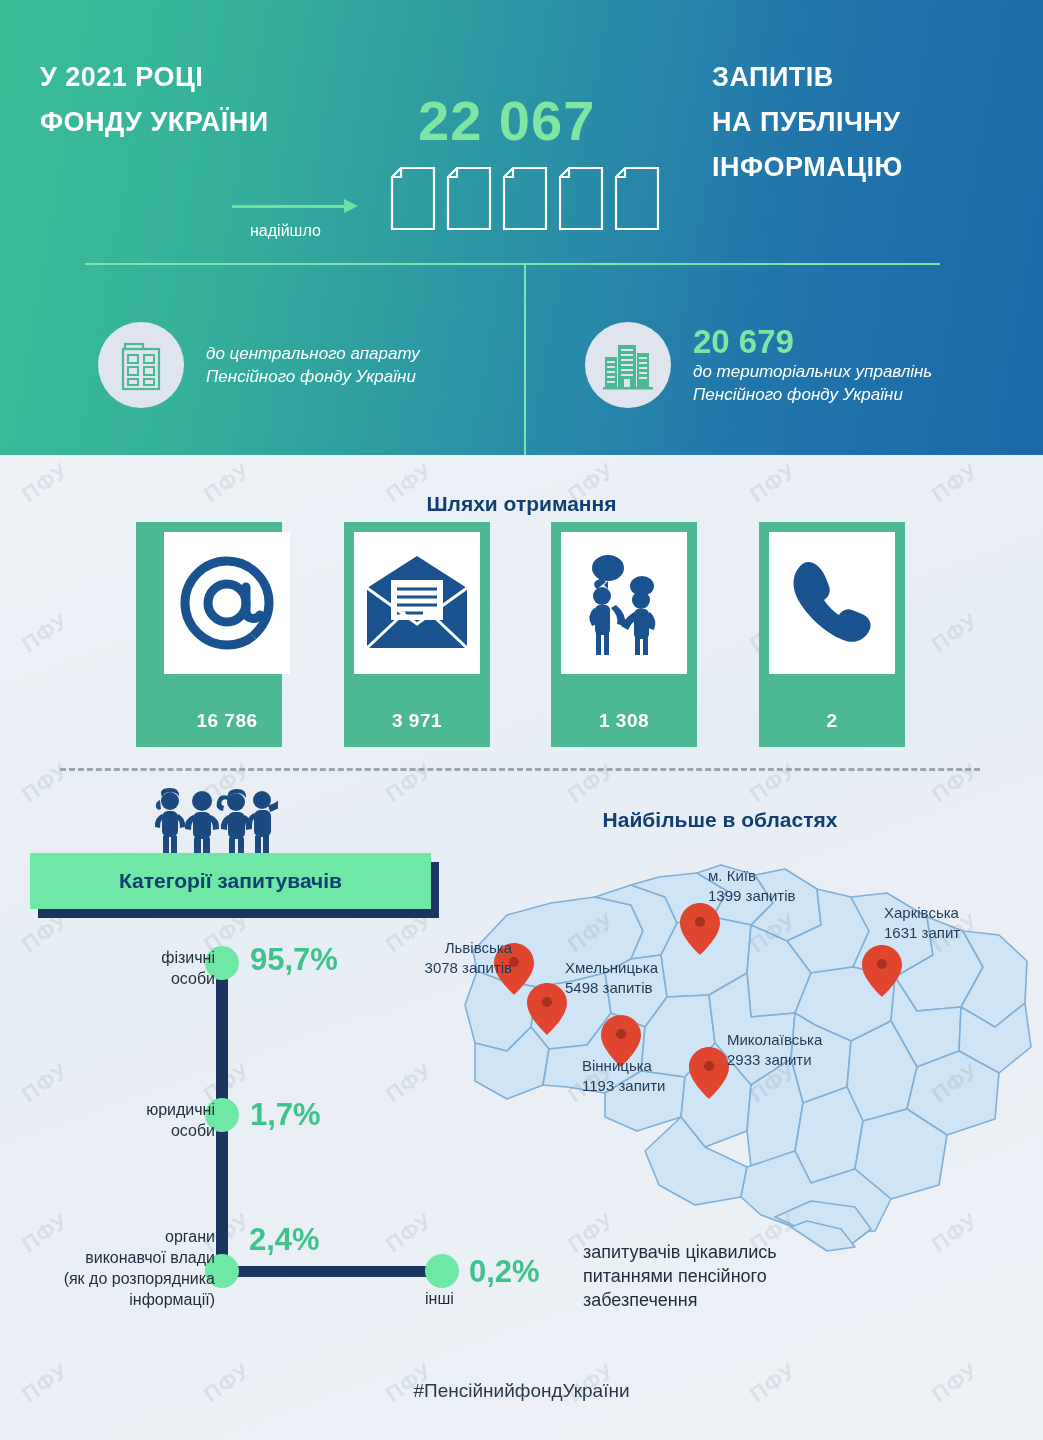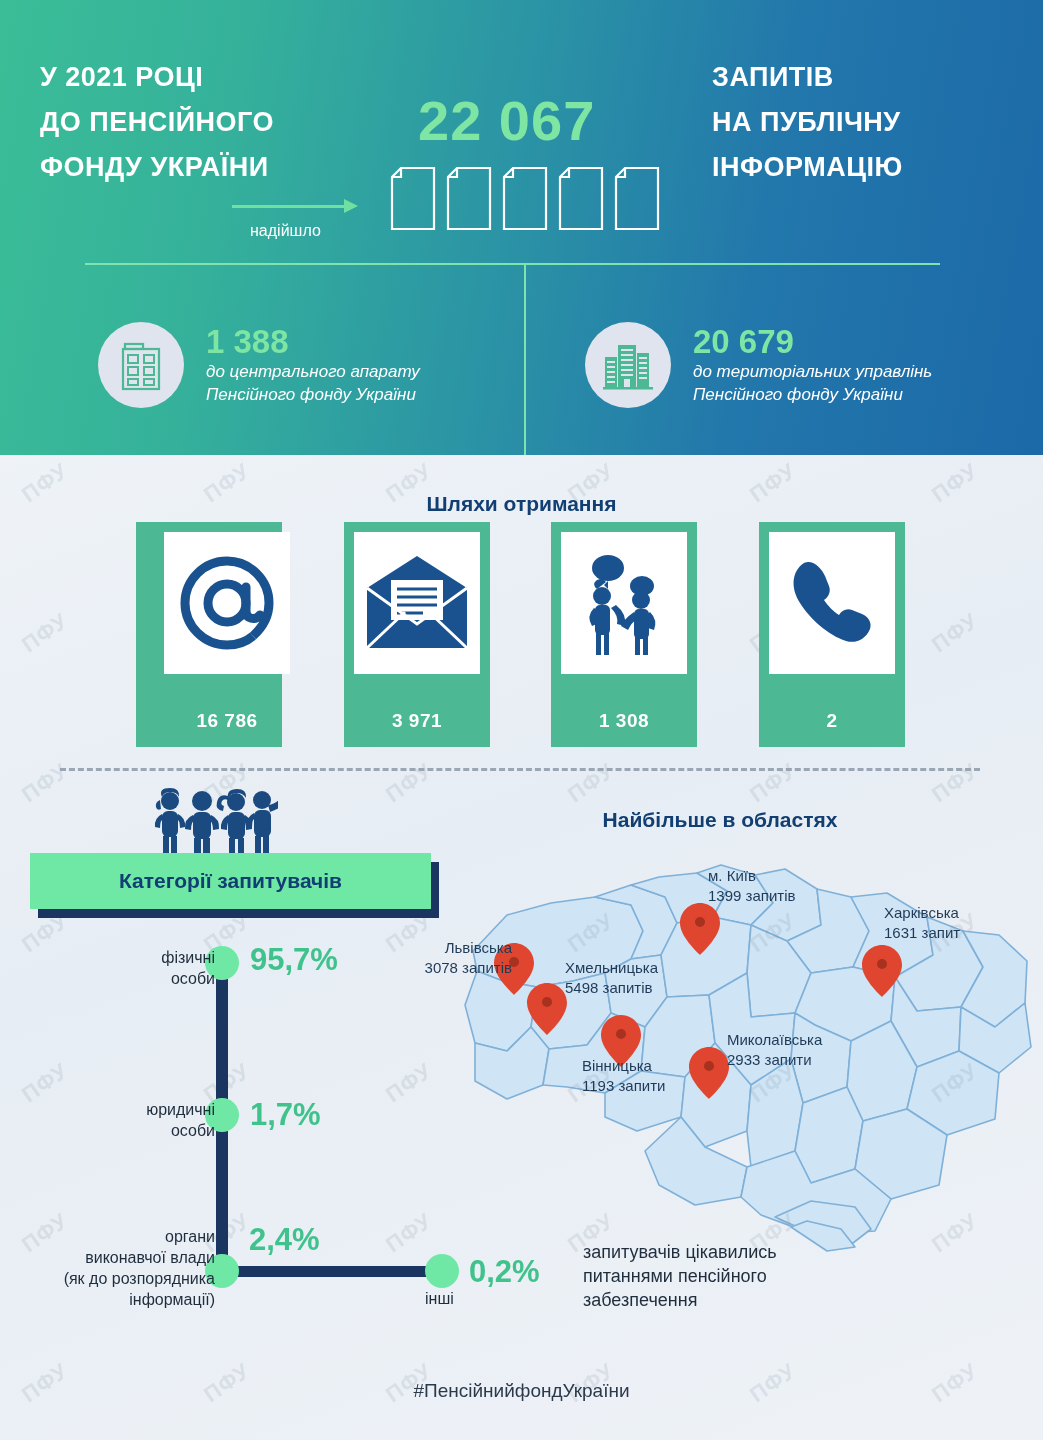--- a/index.html
+++ b/index.html
@@ -181,21 +181,20 @@
 </style>
 </head>
 <body>
 
 <div id="page">
 
   <div class="header">
 
     <div class="hdr-left">
       <div>У 2021 РОЦІ</div>
-      <div>ДО ПЕНСІЙНОГО</div>
       <div>ФОНДУ УКРАЇНИ</div>
     </div>
 
     <div class="big-number">22 067</div>
 
     <div class="hdr-right">
       <div>ЗАПИТІВ</div>
       <div>НА ПУБЛІЧНУ</div>
       <div>ІНФОРМАЦІЮ</div>
     </div>
@@ -249,21 +248,20 @@
           <rect x="6" y="11" width="36" height="40" fill="none" stroke="#4cb894" stroke-width="2.2"></rect>
           <rect x="11" y="17" width="10" height="8" fill="none" stroke="#4cb894" stroke-width="2"></rect>
           <rect x="27" y="17" width="10" height="8" fill="none" stroke="#4cb894" stroke-width="2"></rect>
           <rect x="11" y="29" width="10" height="8" fill="none" stroke="#4cb894" stroke-width="2"></rect>
           <rect x="27" y="29" width="10" height="8" fill="none" stroke="#4cb894" stroke-width="2"></rect>
           <rect x="11" y="41" width="10" height="6" fill="none" stroke="#4cb894" stroke-width="2"></rect>
           <rect x="27" y="41" width="10" height="6" fill="none" stroke="#4cb894" stroke-width="2"></rect>
         </svg>
       </div>
       <div>
-        <div class="stat-num">1 388</div>
         <div class="stat-desc">
           <div>до центрального апарату</div>
           <div>Пенсійного фонду України</div>
         </div>
       </div>
     </div>
 
     <div class="stat stat-2">
       <div class="stat-circle">
         <svg width="54" height="52" viewBox="0 0 54 52">

